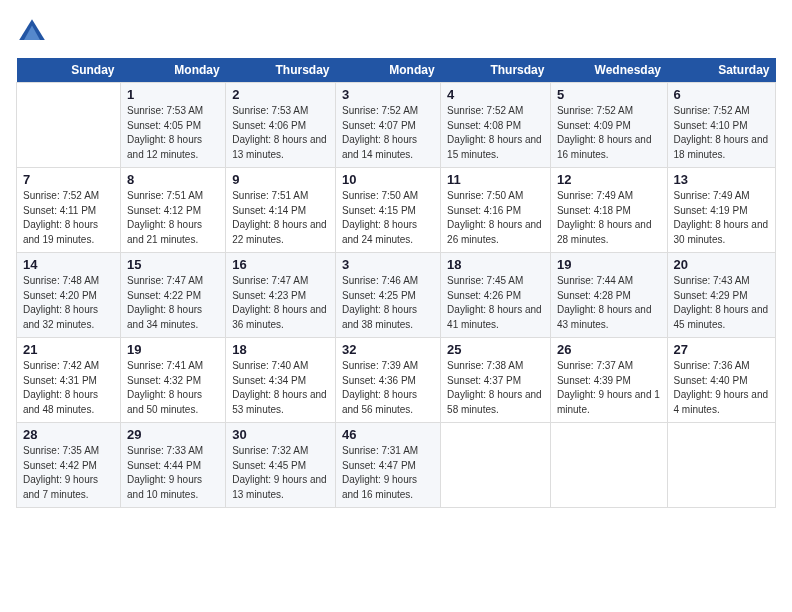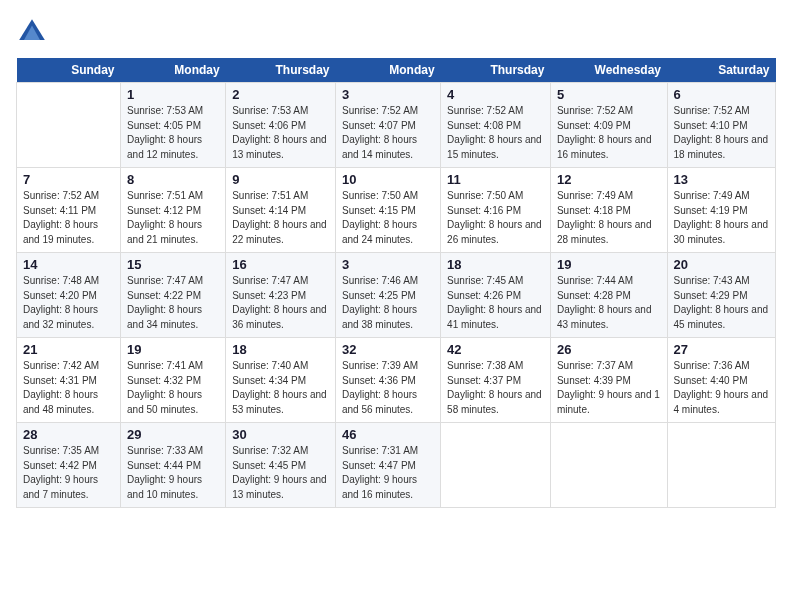--- a/index.html
+++ b/index.html
@@ -228,21 +228,21 @@
           </td>
           <td>
             <span class="day-num">18</span>
             <div class="day-info">Sunrise: 7:40 AM<br>Sunset: 4:34 PM<br>Daylight: 8 hours and 53 minutes.</div>
           </td>
           <td>
             <span class="day-num">32</span>
             <div class="day-info">Sunrise: 7:39 AM<br>Sunset: 4:36 PM<br>Daylight: 8 hours and 56 minutes.</div>
           </td>
           <td>
-            <span class="day-num">42</span>
+            <span class="day-num">25</span>
             <div class="day-info">Sunrise: 7:38 AM<br>Sunset: 4:37 PM<br>Daylight: 8 hours and 58 minutes.</div>
           </td>
           <td>
             <span class="day-num">26</span>
             <div class="day-info">Sunrise: 7:37 AM<br>Sunset: 4:39 PM<br>Daylight: 9 hours and 1 minute.</div>
           </td>
           <td>
             <span class="day-num">27</span>
             <div class="day-info">Sunrise: 7:36 AM<br>Sunset: 4:40 PM<br>Daylight: 9 hours and 4 minutes.</div>
           </td>

